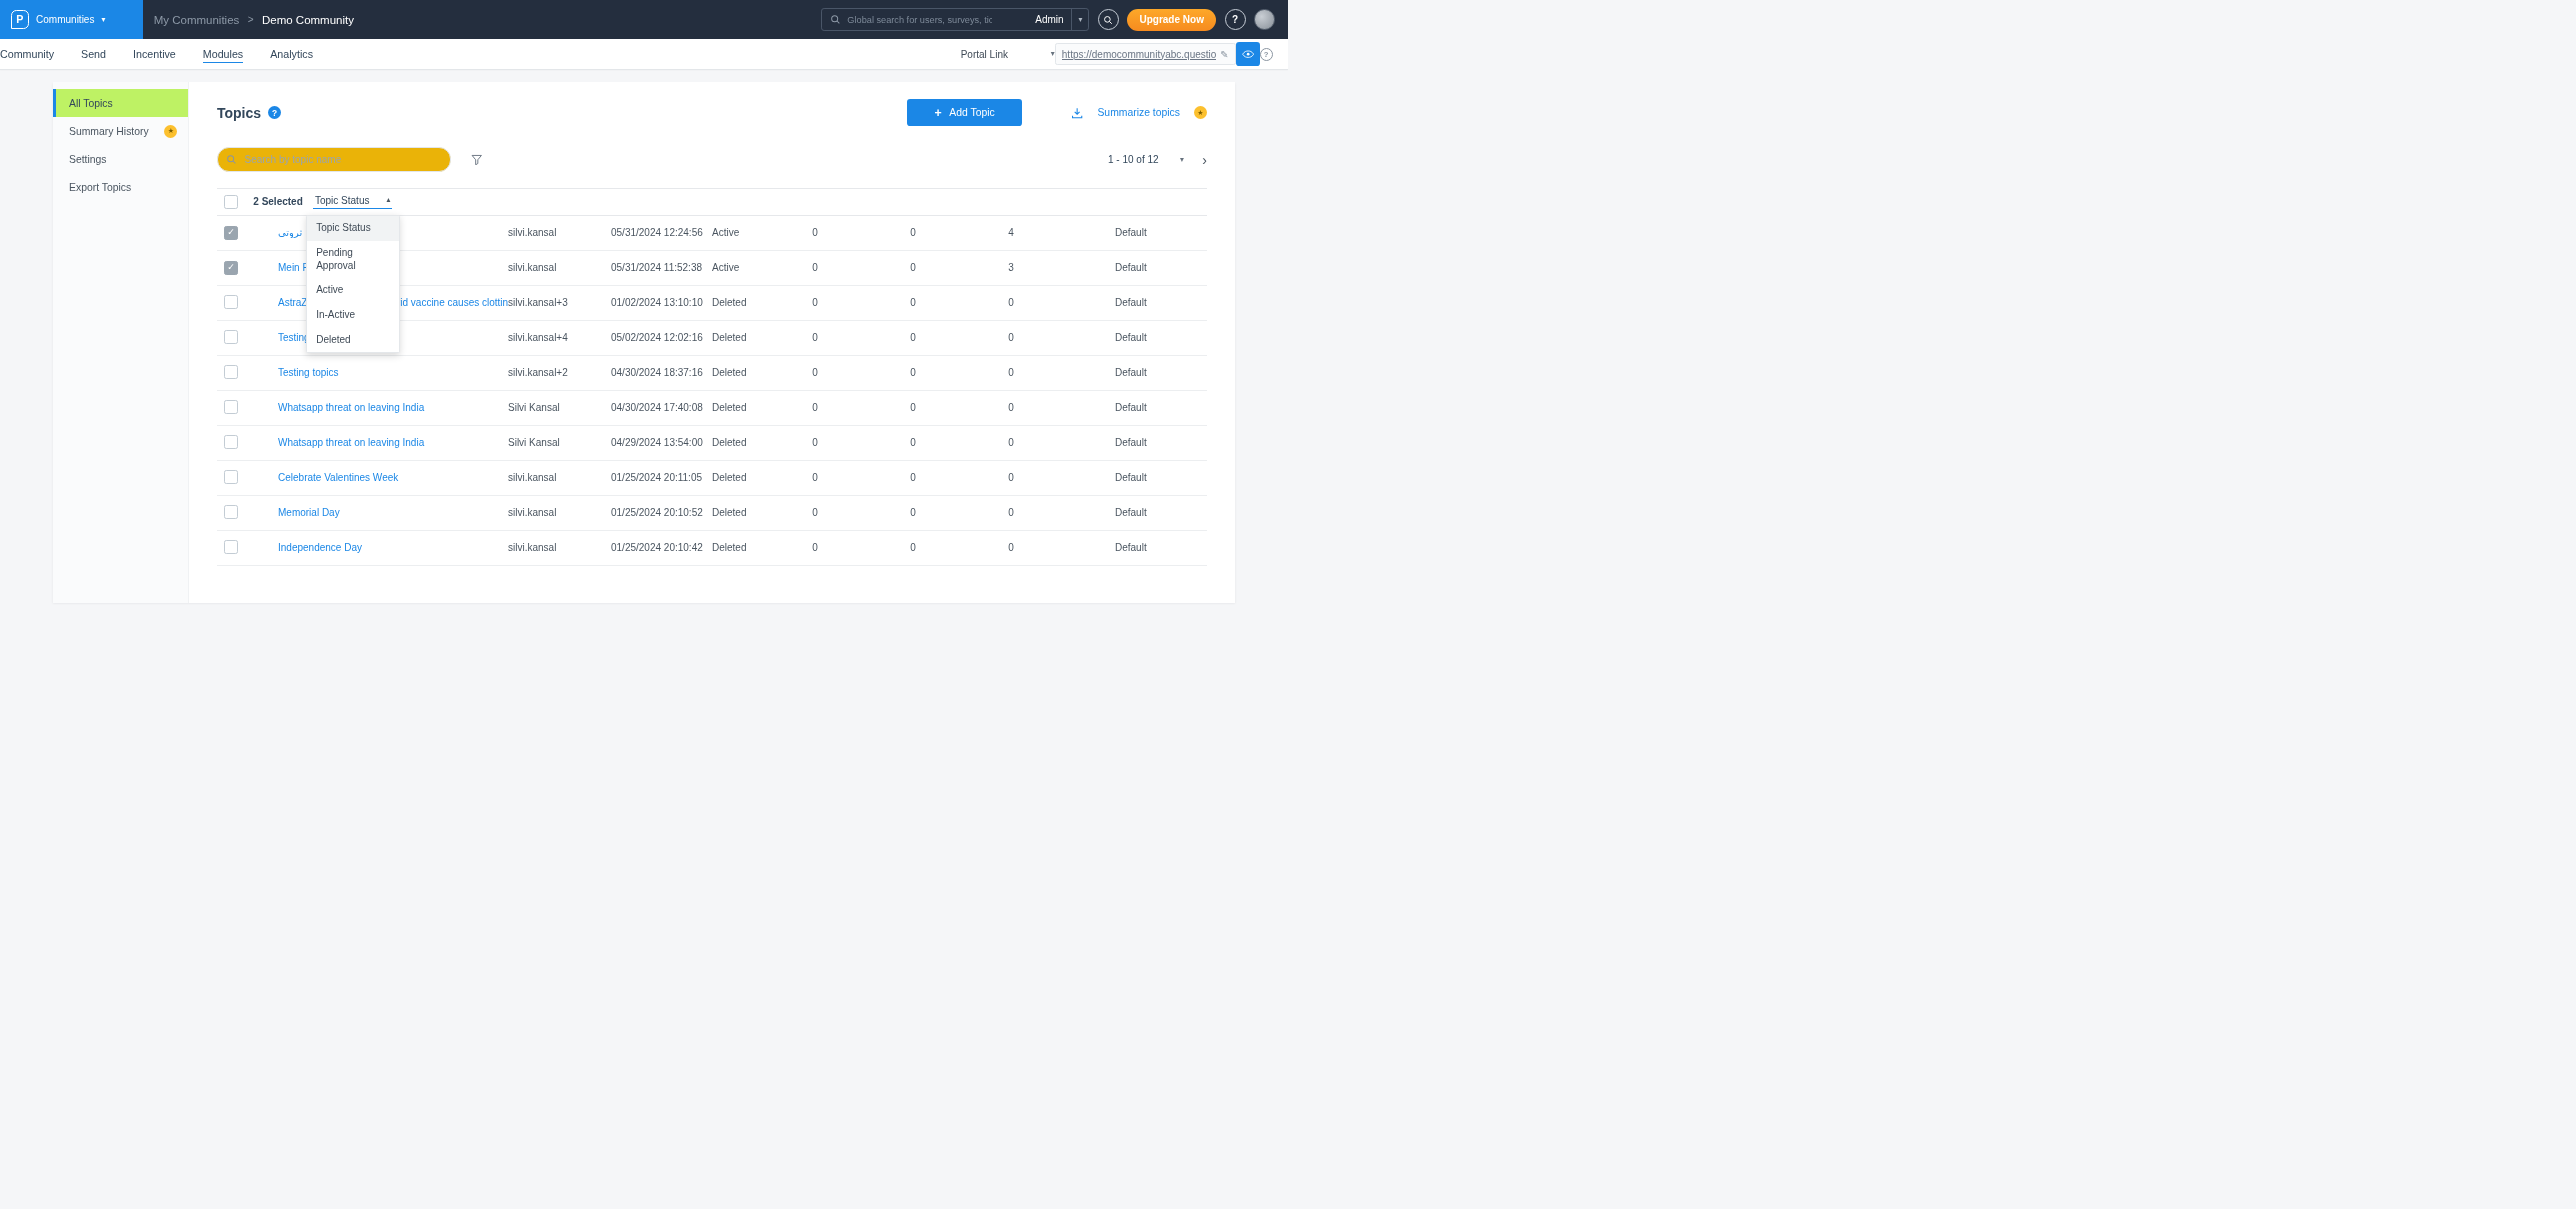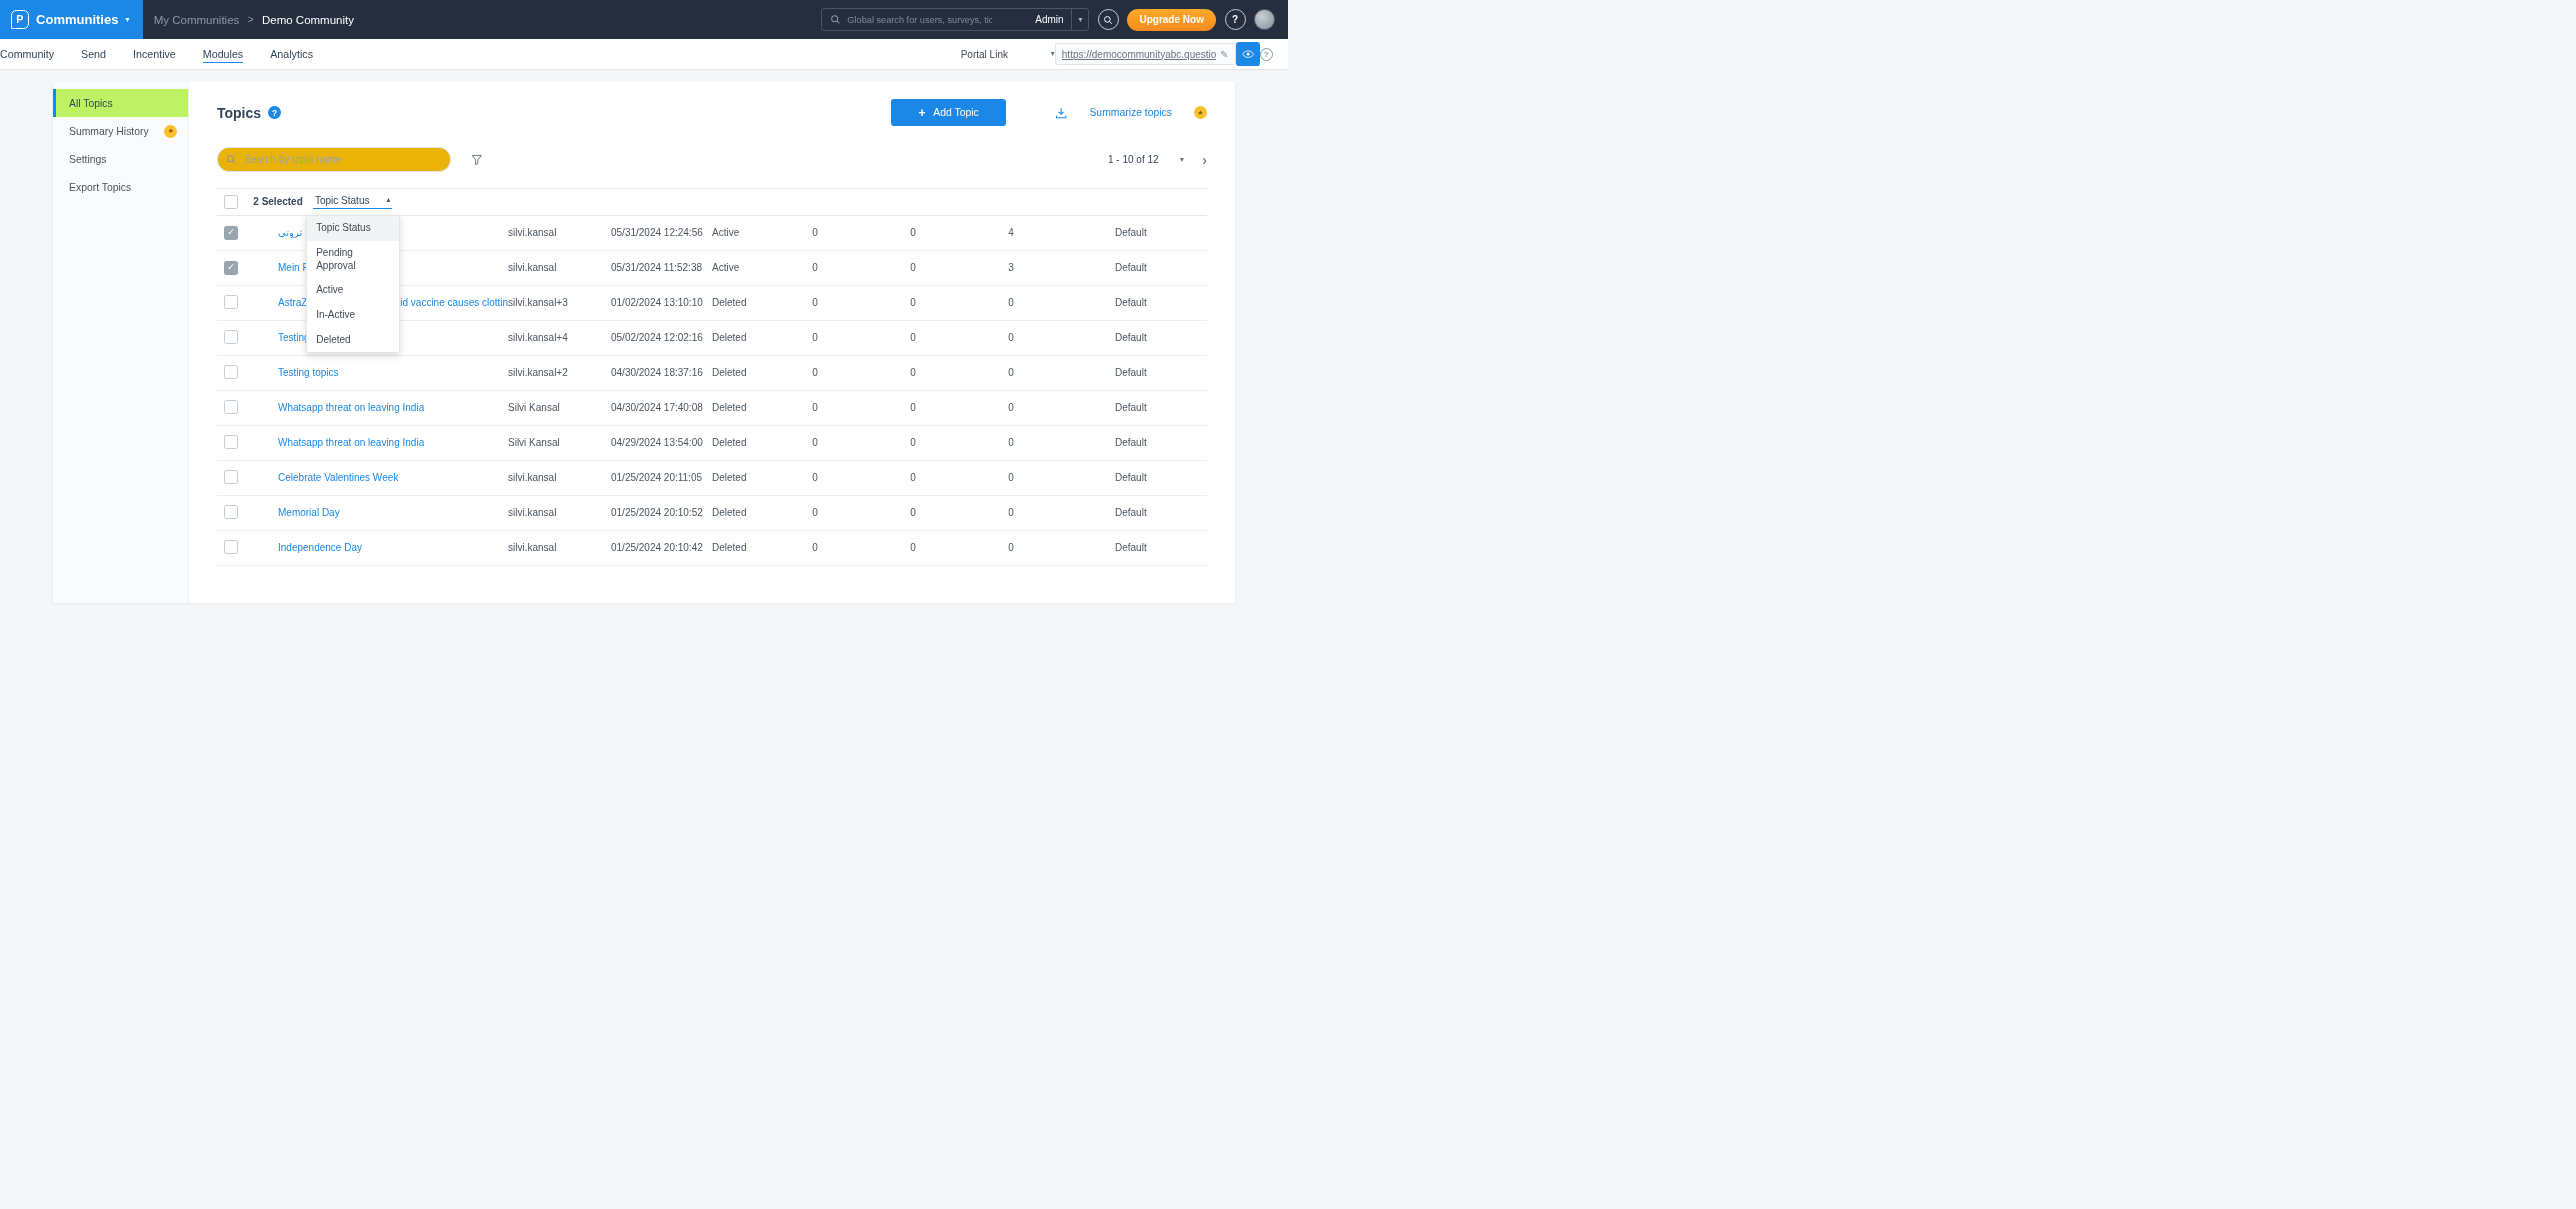--- a/index.html
+++ b/index.html
@@ -8,21 +8,21 @@
     width:1288px; height:605px;
     background:#f5f6f8;
     font-family:"Liberation Sans","DejaVu Sans",sans-serif;
     color:#33475b;
   }
   
   .topbar { height:39px; background:#242e3e; display:flex; align-items:center; }
   .brand { width:143px; height:39px; background:#1b87e6; display:flex; align-items:center; gap:7px; padding-left:10.7px; color:#fff; cursor:pointer; flex:none; }
   .logo { width:18.4px; height:18.4px; border:1.5px solid #fff; border-radius:5.4px 5.4px 5.4px 0; display:flex; align-items:center; justify-content:center; }
   .logo-p { font-size:10.7px; font-weight:bold; line-height:1; }
-  .brand-label { font-size:13px; font-weight:bold; }
+  .brand-label { font-size:10px; font-weight:normal; }
   .caret { font-size:7.7px; line-height:1; }
   .breadcrumb { margin-left:10.7px; display:flex; align-items:center; gap:8.4px; font-size:11.5px; }
   .bc-parent { color:#8d99a7; cursor:pointer; text-decoration:none; }
   .bc-sep { color:#8d99a7; font-size:10px; }
   .bc-current { color:#fff; }
   .topbar-right { margin-left:auto; display:flex; align-items:center; gap:8.4px; padding-right:13px; }
   .gsearch { width:268px; height:23px; border:0.8px solid #4a5668; border-radius:3.1px; display:flex; align-items:center; color:#8d99a7; }
   .gsearch .sicon { margin:0 4.6px 0 7.7px; display:flex; }
   .gsearch input { flex:1; min-width:0; background:transparent; border:none; outline:none; color:#e6eaef; font-size:9.2px; font-family:inherit; }
   .gsearch input::placeholder { color:#7e8a99; }
@@ -52,21 +52,21 @@
   .side-item { height:28px; display:flex; align-items:center; padding:0 10.7px 0 13px; font-size:10.4px; color:#4a5560; cursor:pointer; border-left:3.1px solid transparent; }
   .side-item.active { border-left-color:#1b87e6; background:#bef264; color:#33475b; }
   .side-item .badge { margin-left:auto; }
   .badge { width:13px; height:13px; border-radius:50%; background:#fcc02e; color:#7a5b00; font-size:7px; display:inline-flex; align-items:center; justify-content:center; flex:none; }
   .content { flex:1; position:relative; padding:0 28px; }
   .title-row { display:flex; align-items:center; margin-top:17px; gap:7px; }
   .page-title { font-size:14px; font-weight:bold; color:#33475b; margin:0; }
   .help-badge { width:13px; height:13px; border-radius:50%; background:#1b87e6; color:#fff; font-size:8.4px; font-weight:bold; display:flex; align-items:center; justify-content:center; cursor:pointer; }
   .add-topic { margin-left:auto; height:27px; min-width:115px; background:#1b87e6; color:#fff; border:none; border-radius:3.1px; font-size:10.4px; display:flex; align-items:center; justify-content:center; gap:7.7px; cursor:pointer; }
   .add-topic .plus { font-size:12.3px; font-weight:bold; }
-  .summarize { margin-left:42px; display:flex; align-items:center; gap:22px; color:#1b87e6; font-size:10.4px; cursor:pointer; }
+  .summarize { margin-left:42px; display:flex; align-items:center; gap:14px; color:#1b87e6; font-size:10.4px; cursor:pointer; }
   
   .tools-row { display:flex; align-items:center; margin-top:21px; }
   .topic-search { width:234px; height:24.5px; background:#eab308; border:0.8px solid #e2e6ea; border-radius:12px; display:flex; align-items:center; color:#8a95a1; }
   .topic-search .sicon { margin:0 6.1px 0 7.7px; display:flex; }
   .topic-search input { flex:1; min-width:0; border:none; background:transparent; outline:none; font-size:10px; color:#33475b; font-family:inherit; }
   .topic-search input::placeholder { color:#9aa4ad; }
   .funnel { margin-left:20px; color:#67727e; cursor:pointer; display:flex; }
   .pagination { margin-left:auto; display:flex; align-items:center; font-size:10px; color:#33475b; }
   .pagination .caret { margin-left:21.5px; color:#67727e; cursor:pointer; }
   .pagination .next { margin-left:18.4px; font-size:14px; color:#4a5560; cursor:pointer; line-height:1; }

